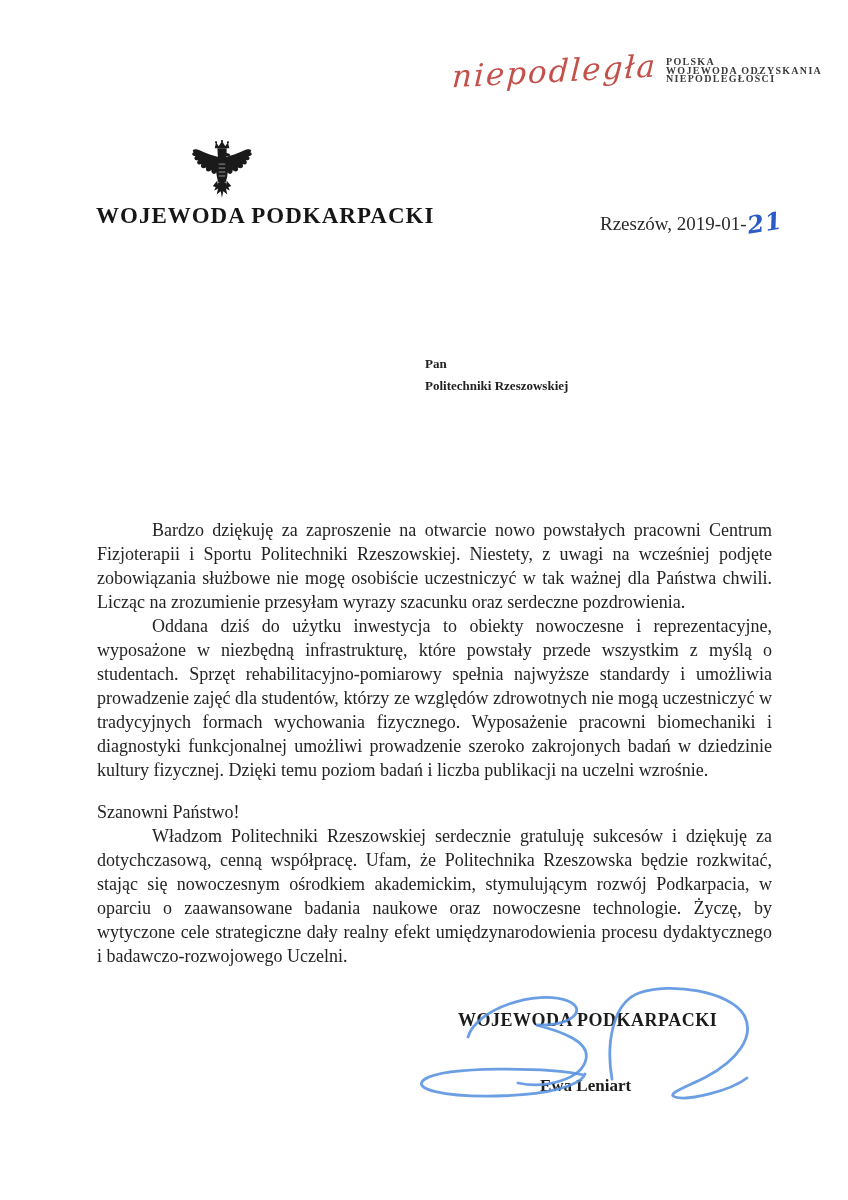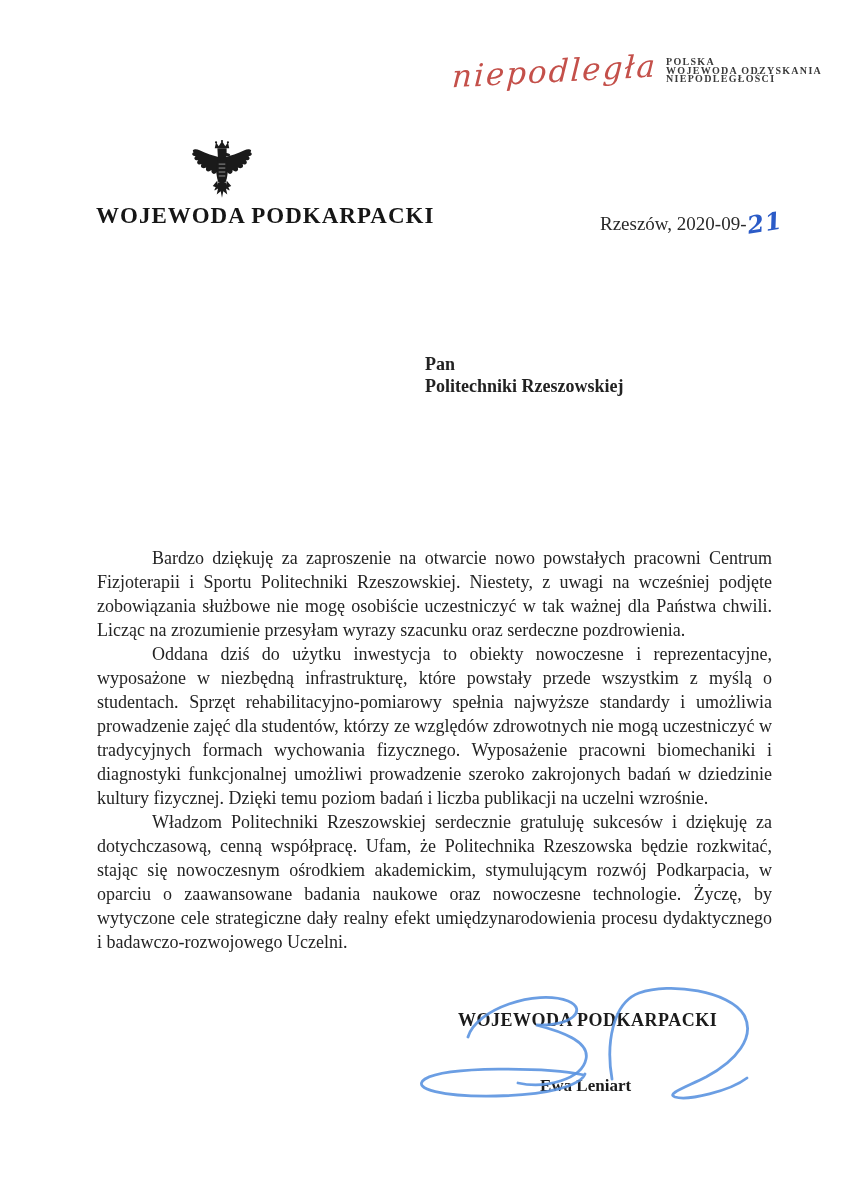--- a/index.html
+++ b/index.html
@@ -50,29 +50,29 @@
     font-family: "DejaVu Serif", serif;
     font-style: italic; font-weight: bold;
     font-size: 24px; color: #2b5bc7;
     transform: rotate(-9deg) translateY(1px);
     letter-spacing: 1px;
   }
 
   
   .recipient {
     position: absolute; left: 425px; top: 353px;
-    font-size: 18px; font-weight: bold; line-height: 22px;
+    font-size: 13px; font-weight: bold; line-height: 22px;
     color: #222;
   }
 
   
   .letter-body {
     position: absolute; left: 97px; top: 518px; width: 675px;
     font-size: 18px; line-height: 24px;
-    text-align: justify; color: #232323; margin-top: 28px;
+    text-align: justify; color: #232323;
   }
   .letter-body p.indent { text-indent: 55px; }
   .salutation { margin-top: 18px; font-size: 18px; }
 
   
   .sig-title {
     position: absolute; left: 458px; top: 1010px;
     font-size: 18px; font-weight: bold; letter-spacing: 0.5px;
     color: #1b1b1b; white-space: nowrap;
   }
@@ -113,31 +113,32 @@
       <path d="M43,62 L36,70 L40.5,72 L38,77 L43.5,73 Z"></path>
       <path d="M57,62 L64,70 L59.5,72 L62,77 L56.5,73 Z"></path>
       <g stroke="#ffffff" stroke-width="0.8" fill="none">
         <path d="M45,37 H55 M45,43 H55 M45,49 H55 M45,55 H55"></path>
       </g>
     </g>
   </svg>
 
   <div class="org-title">WOJEWODA PODKARPACKI</div>
   <div class="dateline">
-    <span>Rzeszów, 2020-09-</span><span class="date-day">21</span>
+    <span>Rzeszów, 2019-01-</span><span class="date-day">21</span>
   </div>
 
   <div class="recipient">
     <div>Pan</div>
     <div>Politechniki Rzeszowskiej</div>
   </div>
 
   <div class="letter-body">
     <p class="indent">Bardzo dziękuję za zaproszenie na otwarcie nowo powstałych pracowni Centrum Fizjoterapii i Sportu Politechniki Rzeszowskiej. Niestety, z uwagi na wcześniej podjęte zobowiązania służbowe nie mogę osobiście uczestniczyć w tak ważnej dla Państwa chwili. Licząc na zrozumienie przesyłam wyrazy szacunku oraz serdeczne pozdrowienia.</p>
     <p class="indent">Oddana dziś do użytku inwestycja to obiekty nowoczesne i reprezentacyjne, wyposażone w niezbędną infrastrukturę, które powstały przede wszystkim z myślą o studentach. Sprzęt rehabilitacyjno-pomiarowy spełnia najwyższe standardy i umożliwia prowadzenie zajęć dla studentów, którzy ze względów zdrowotnych nie mogą uczestniczyć w tradycyjnych formach wychowania fizycznego. Wyposażenie pracowni biomechaniki i diagnostyki funkcjonalnej umożliwi prowadzenie szeroko zakrojonych badań w dziedzinie kultury fizycznej. Dzięki temu poziom badań i liczba publikacji na uczelni wzrośnie.</p>
+    <p class="salutation">Szanowni Państwo!</p>
     <p class="indent">Władzom Politechniki Rzeszowskiej serdecznie gratuluję sukcesów i dziękuję za dotychczasową, cenną współpracę. Ufam, że Politechnika Rzeszowska będzie rozkwitać, stając się nowoczesnym ośrodkiem akademickim, stymulującym rozwój Podkarpacia, w oparciu o zaawansowane badania naukowe oraz nowoczesne technologie. Życzę, by wytyczone cele strategiczne dały realny efekt umiędzynarodowienia procesu dydaktycznego i badawczo-rozwojowego Uczelni.</p>
   </div>
 
   <div class="sig-title">WOJEWODA PODKARPACKI</div>
   <div class="sig-name">Ewa Leniart</div>
 
   <svg class="sig-ink" viewBox="0 0 402 132" aria-hidden="true">
     <path d="M 60,54 C 68,26 128,6 160,18 C 180,26 164,44 128,42 C 152,48 182,58 178,76 C 174,96 138,106 110,100"></path>
     <path d="M 176,92 C 138,84 38,83 17,96 C 2,106 36,114 88,113 C 140,112 172,103 177,91"></path>
     <path d="M 204,96 C 198,62 204,20 231,10 C 262,-1 322,8 336,32 C 348,54 328,78 298,94 C 276,105 258,111 267,114 C 280,118 322,108 339,95"></path>

